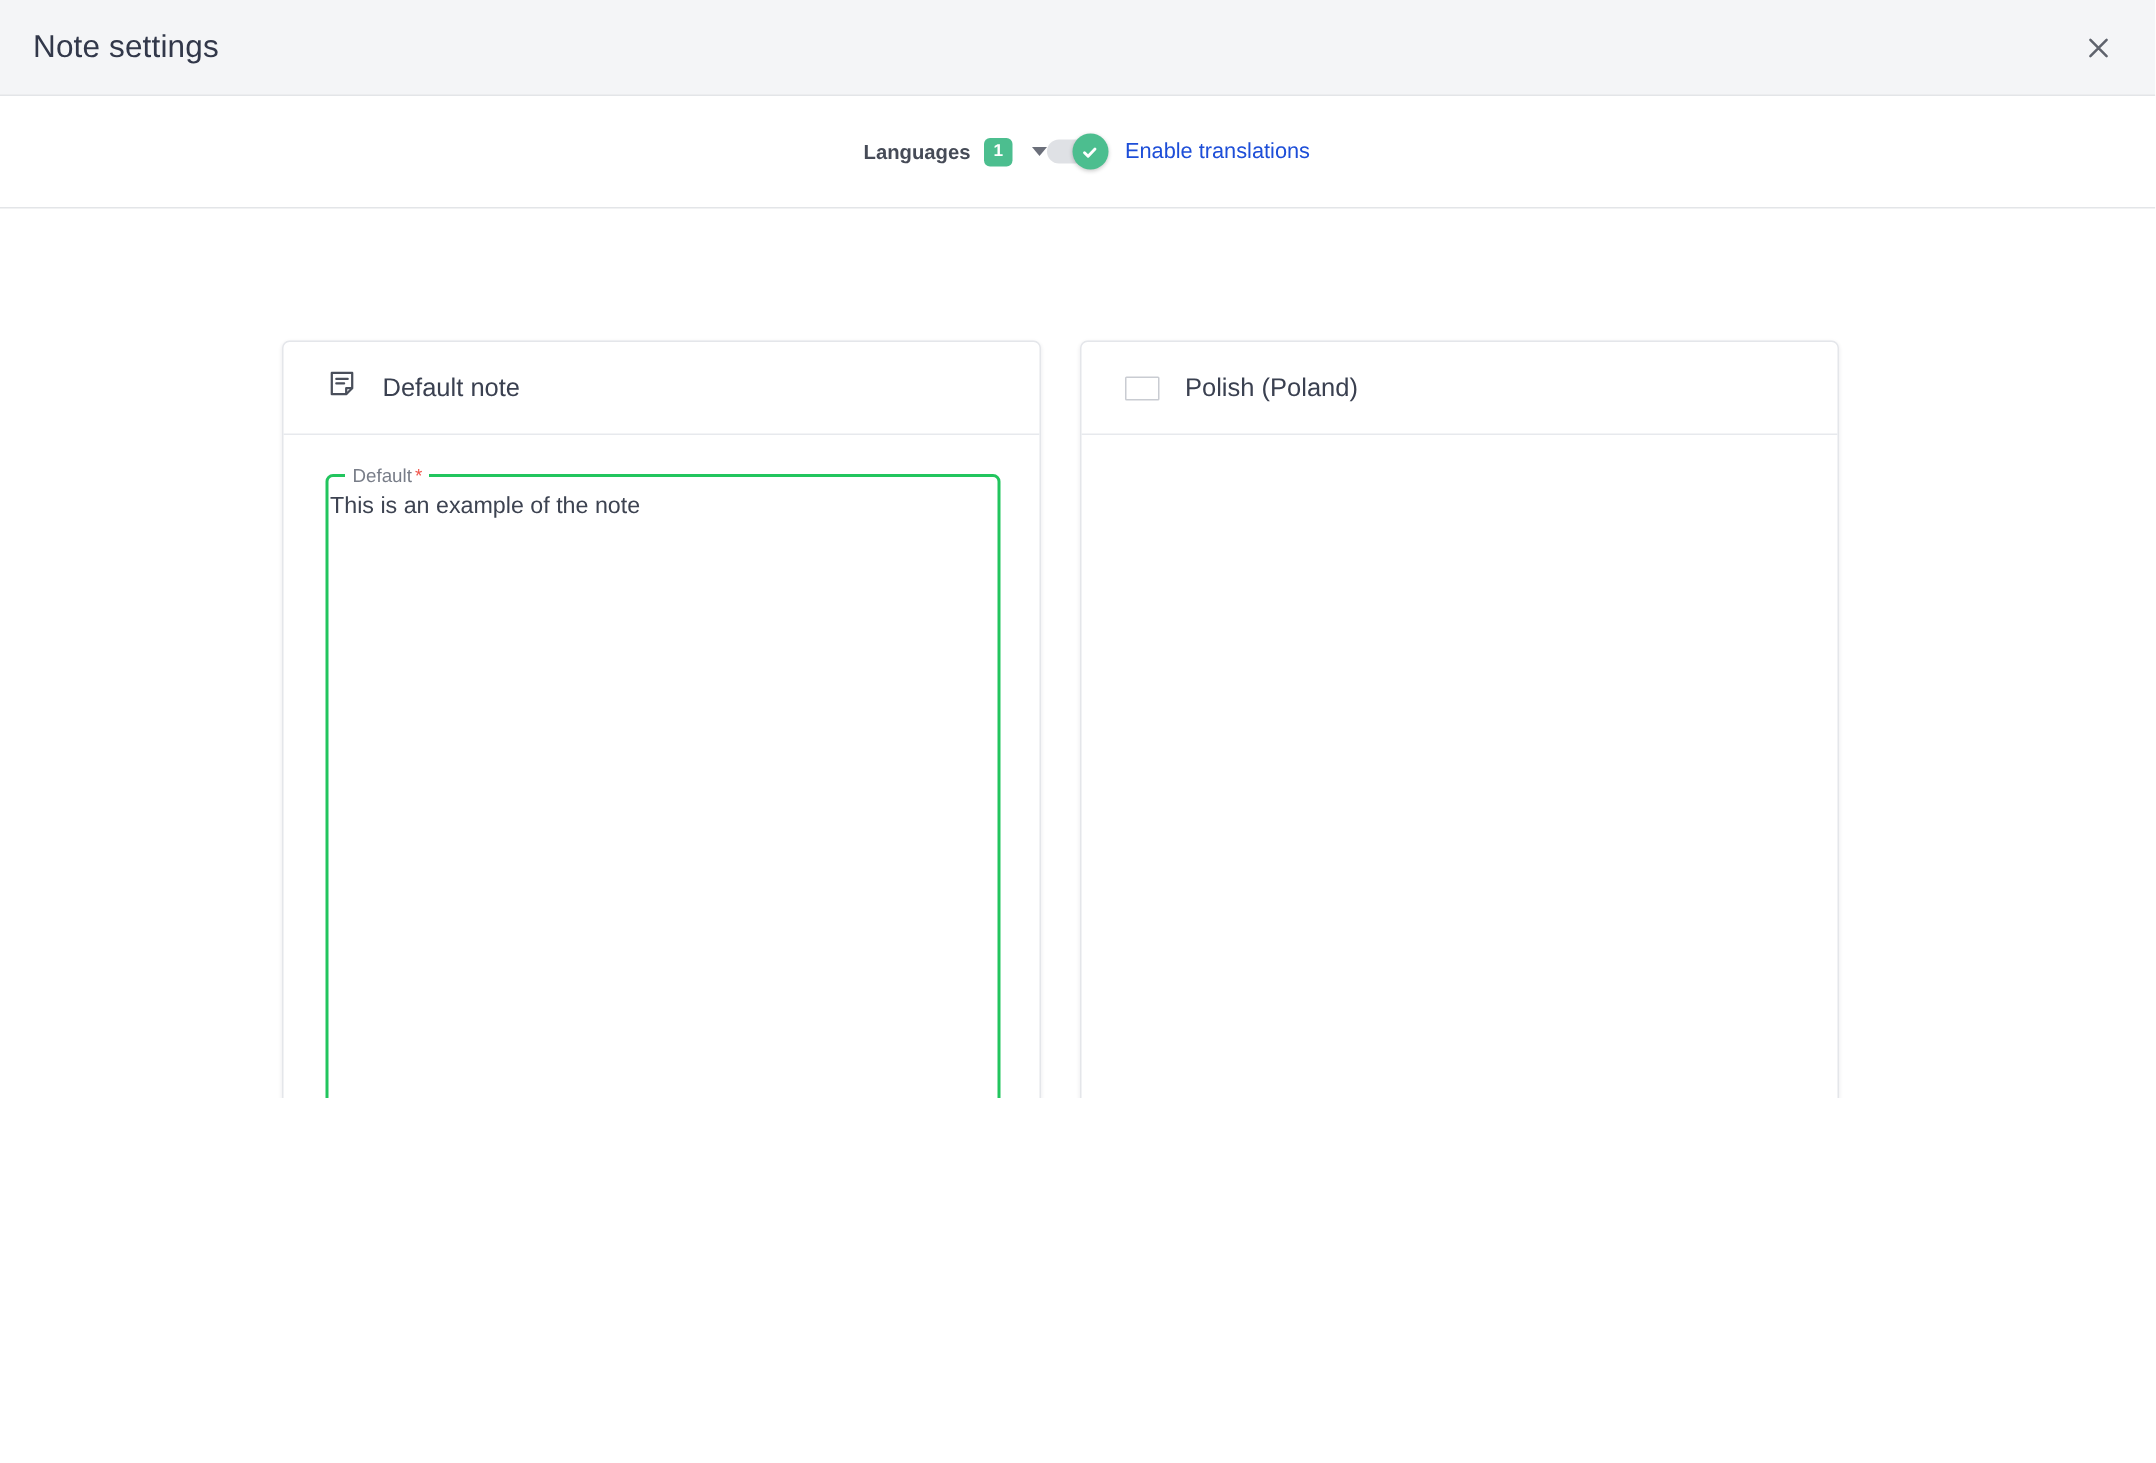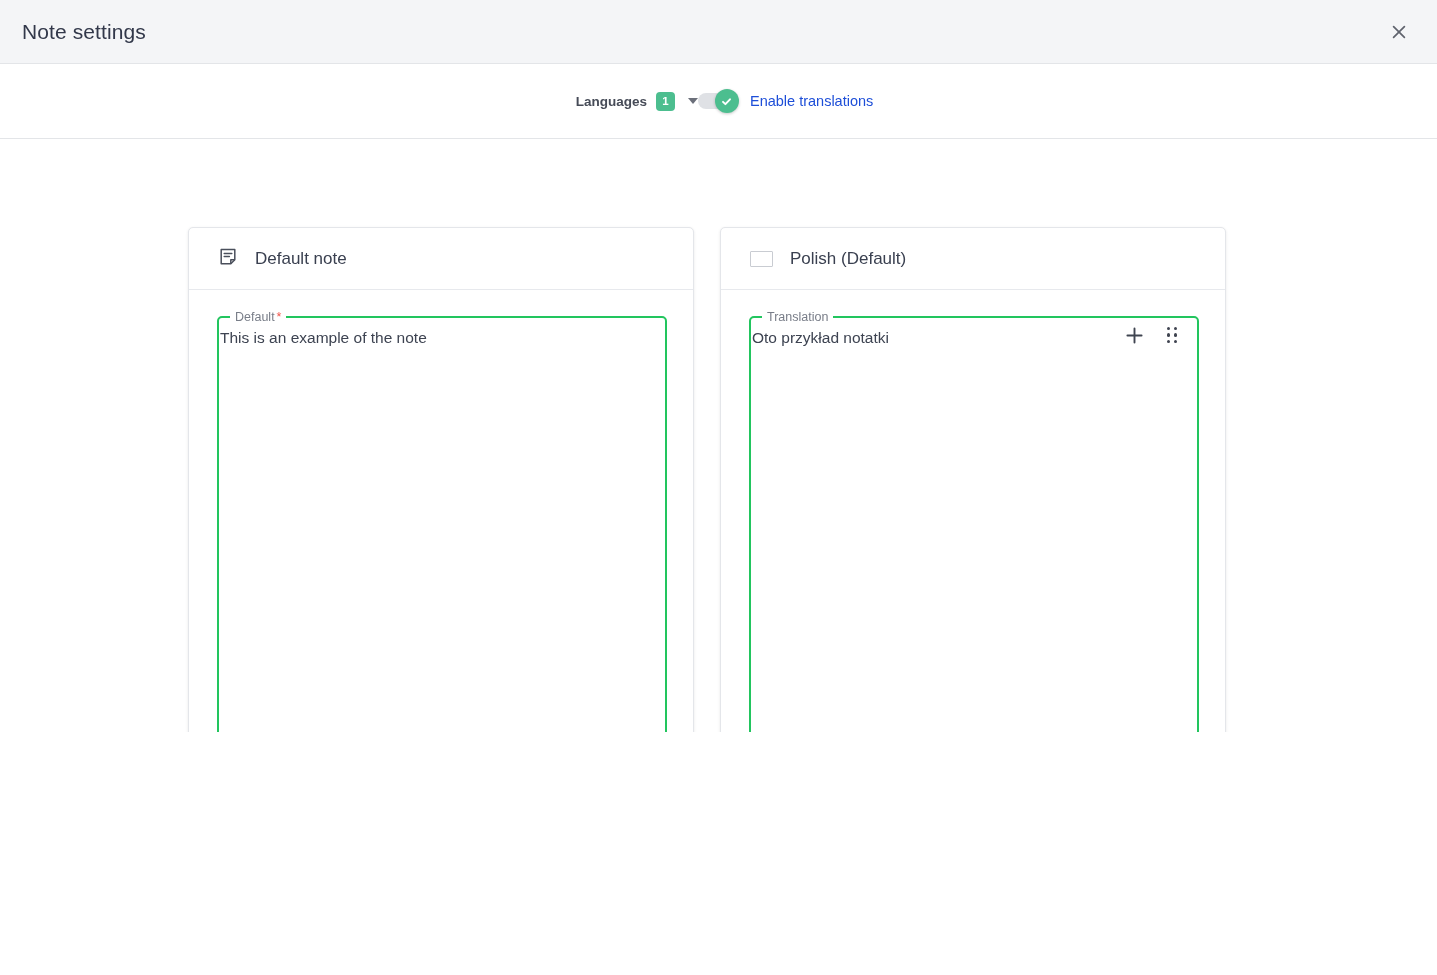--- a/index.html
+++ b/index.html
@@ -280,46 +280,21 @@
         </fieldset>
         <div class="value">This is an example of the note</div>
       </div>
     </div>
 
     <div class="card right">
       <div class="card-head">
         <span class="flag">
           <span class="top"></span><span class="bot"></span>
         </span>
-        <span class="card-head-title">Polish (Default)</span>
+        <span class="card-head-title">Polish (Poland)</span>
       </div>
 
-      <div class="field">
-        <fieldset>
-          <legend>
-            <span>Translation</span>
-          </legend>
-        </fieldset>
-        <div class="value">Oto przykład notatki</div>
-        <div class="tools">
-          <span class="icon-btn">
-            <svg width="19" height="19" viewBox="0 0 19 19" aria-hidden="true">
-              <path d="M9.5 2.4 V16.6 M2.4 9.5 H16.6" stroke="#3f4450" stroke-width="1.9" stroke-linecap="round"></path>
-            </svg>
-          </span>
-          <span class="icon-btn">
-            <span class="dotgrid">
-                <i></i>
-                <i></i>
-                <i></i>
-                <i></i>
-                <i></i>
-                <i></i>
-              </span>
-          </span>
-        </div>
-      </div>
     </div>
 
   </div>
 
 
 </div>
 
 </body></html>

